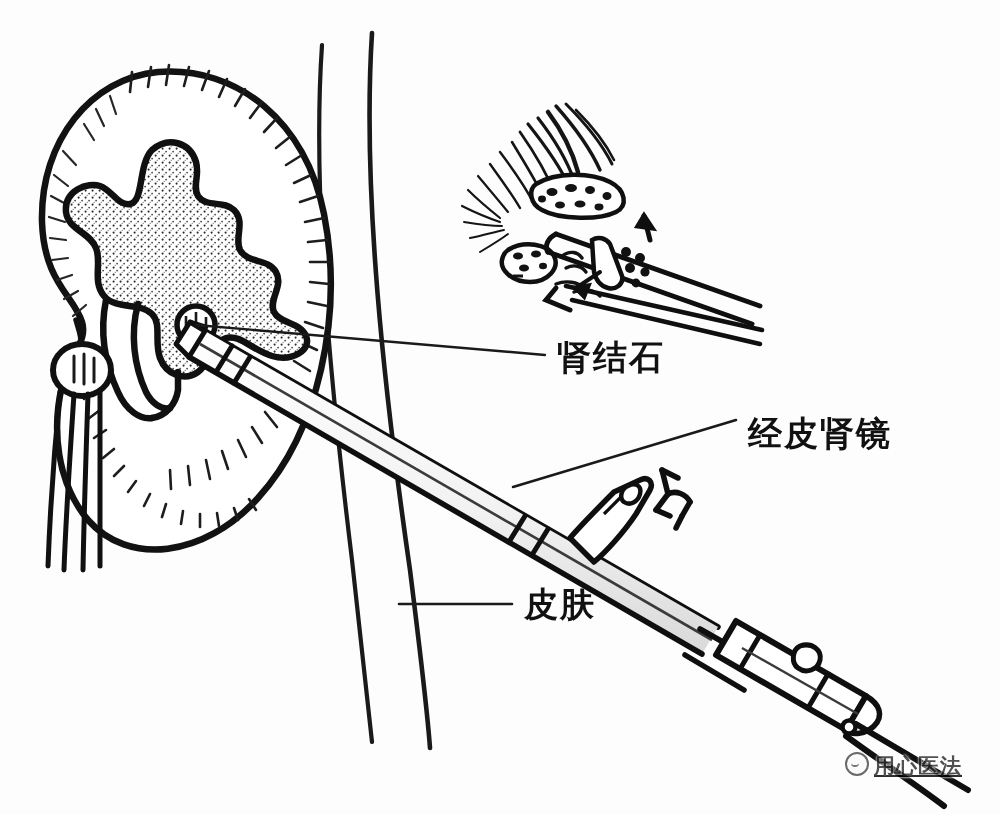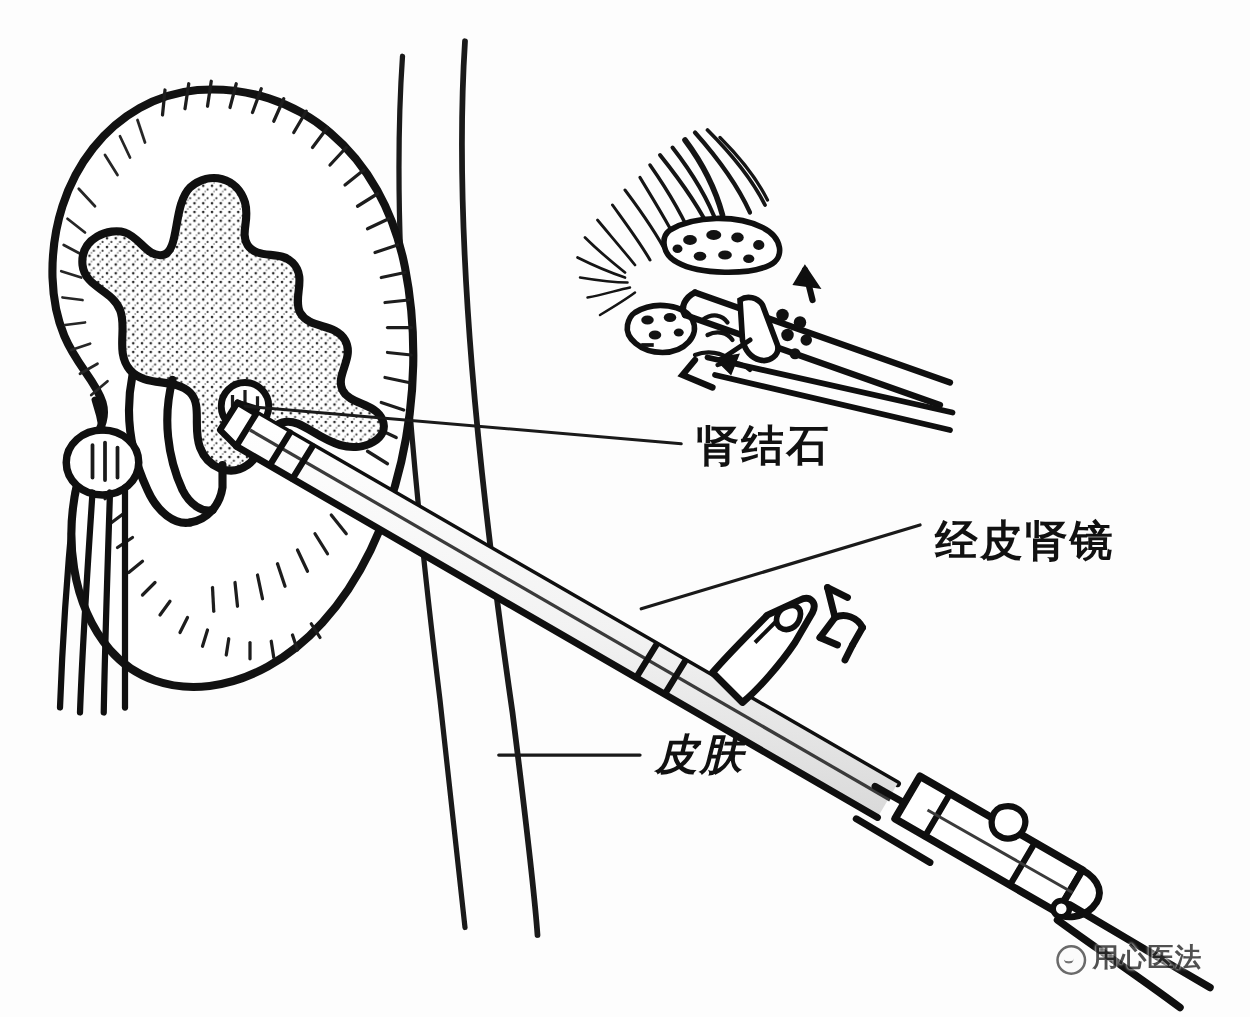--- a/index.html
+++ b/index.html
@@ -30,30 +30,31 @@
     color: #111111;
     font-family: "DejaVu Sans", "Liberation Sans", sans-serif;
     font-size: 34px;
     font-weight: 700;
     letter-spacing: 2px;
     white-space: nowrap;
     line-height: 1;
   }
   #lbl-stone   { left: 557px; top: 340px; }
   #lbl-scope   { left: 748px; top: 402px; }
-  #lbl-skin    { left: 524px; top: 587px; font-style: italic; }
+  #lbl-skin    { left: 524px; top: 587px; }
 
   #watermark {
     position: absolute;
     left: 845px;
     top: 752px;
     display: flex;
-    align-items: flex-end;
+    align-items: flex-start;
     gap: 5px;
     opacity: 0.82;
+    text-decoration: underline;
   }
   #wm-logo {
     width: 20px;
     height: 20px;
     border-radius: 50%;
     border: 2px solid #4a4a4a;
     background: #fbfbfb;
     position: relative;
     flex: none;
   }

